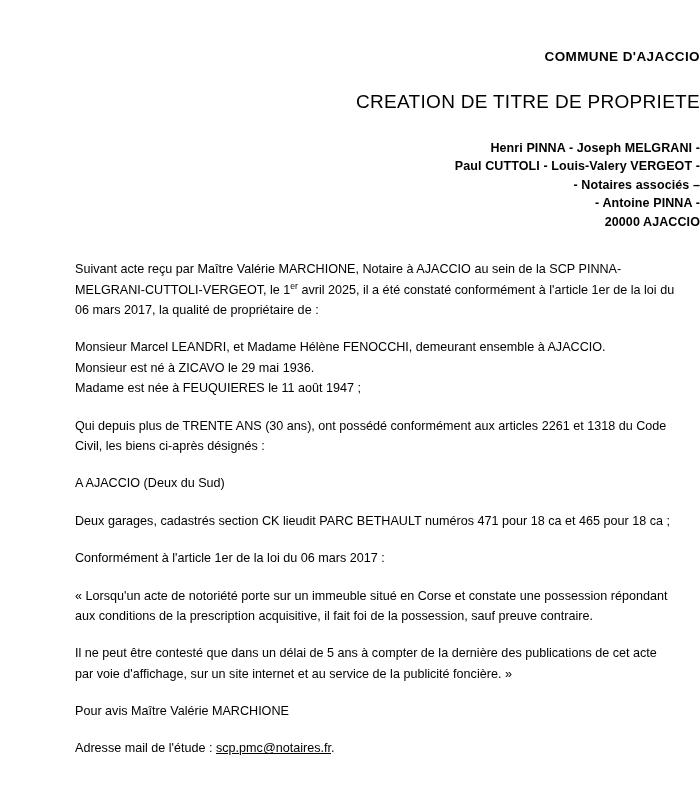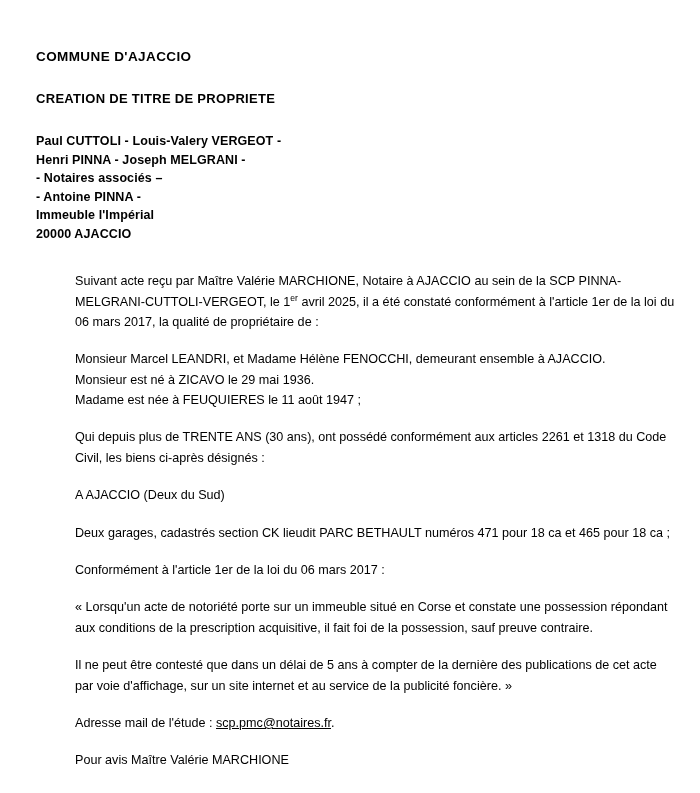--- a/index.html
+++ b/index.html
@@ -19,32 +19,32 @@
     position: relative;
     width: 700px;
     height: 793px;
     background: #ffffff;
     box-sizing: border-box;
   }
 
   
   .doc-header {
     padding-top: 50px;
-    text-align: left;
+    text-align: right;
     padding-left: 36px;
   }
   .title-commune {
     font-size: 13.5px;
     font-weight: bold;
     letter-spacing: 0.4px;
     line-height: 1.1;
   }
   .title-creation {
-    font-size: 13px;
-    font-weight: bold;
+    font-size: 19px;
+    font-weight: normal;
     letter-spacing: 0.3px;
     line-height: 1.1;
     margin-top: 27px;
   }
   .notaires-block {
     margin-top: 26px;
     font-size: 12.5px;
     font-weight: bold;
     line-height: 1.48;
     letter-spacing: 0.1px;
@@ -79,25 +79,24 @@
 
 <div class="page">
 
   <div class="doc-header">
 
     <div class="title-commune">COMMUNE D'AJACCIO</div>
 
     <div class="title-creation">CREATION DE TITRE DE PROPRIETE</div>
 
     <div class="notaires-block">
+      <div>Henri PINNA - Joseph MELGRANI -</div>
       <div>Paul CUTTOLI - Louis-Valery VERGEOT -</div>
-      <div>Henri PINNA - Joseph MELGRANI -</div>
       <div>- Notaires associés –</div>
       <div>- Antoine PINNA -</div>
-      <div>Immeuble l'Impérial</div>
       <div>20000 AJACCIO</div>
     </div>
 
   </div>
 
   <div class="doc-body">
 
     <p class="para"><span>Suivant acte reçu par Maître Valérie MARCHIONE, Notaire à AJACCIO au sein de la SCP PINNA-MELGRANI-CUTTOLI-VERGEOT, le 1</span><sup>er</sup><span> avril 2025, il a été constaté conformément à l'article 1er de la loi du 06 mars 2017, la qualité de propriétaire de :</span></p>
 
     <p class="para">
@@ -111,19 +110,19 @@
     <p class="para">A AJACCIO (Deux du Sud)</p>
 
     <p class="para">Deux garages, cadastrés section CK lieudit PARC BETHAULT numéros 471 pour 18 ca et 465 pour 18 ca ;</p>
 
     <p class="para">Conformément à l'article 1er de la loi du 06 mars 2017 :</p>
 
     <p class="para">« Lorsqu'un acte de notoriété porte sur un immeuble situé en Corse et constate une possession répondant aux conditions de la prescription acquisitive, il fait foi de la possession, sauf preuve contraire.</p>
 
     <p class="para">Il ne peut être contesté que dans un délai de 5 ans à compter de la dernière des publications de cet acte par voie d'affichage, sur un site internet et au service de la publicité foncière. »</p>
 
+    <p class="para">Pour avis Maître Valérie MARCHIONE</p>
+
     <p class="para"><span>Adresse mail de l'étude : </span><span class="email-link">scp.pmc@notaires.fr</span><span>.</span></p>
-
-    <p class="para">Pour avis Maître Valérie MARCHIONE</p>
 
   </div>
 
 </div>
 
 </body></html>

